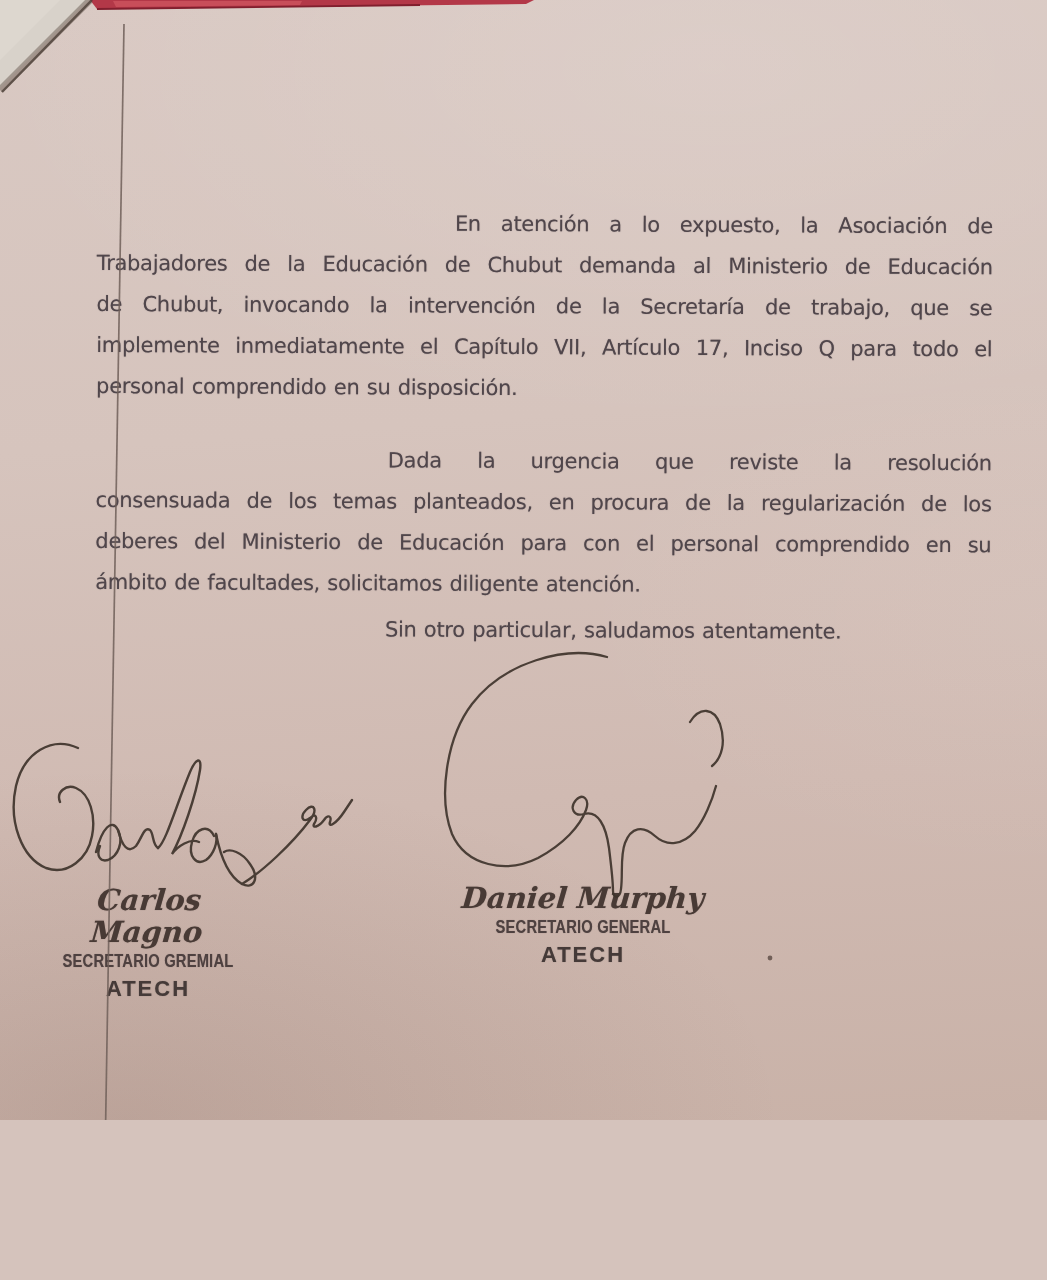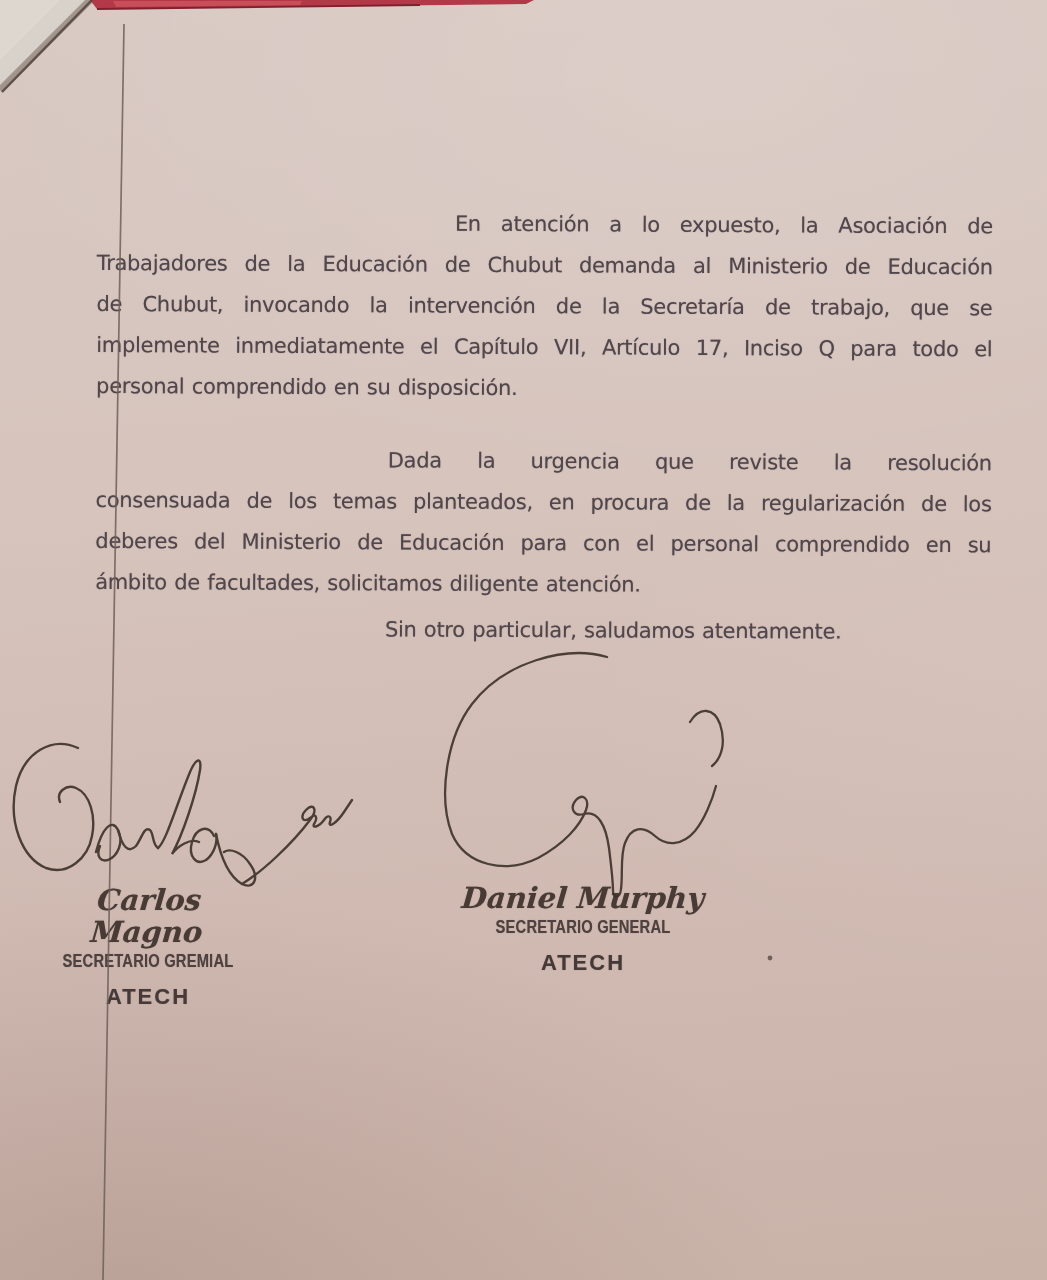--- a/index.html
+++ b/index.html
@@ -2,21 +2,21 @@
 <html><head>
 <meta charset="utf-8">
 <style>
   html,body{margin:0;padding:0;}
   body{
     width:1047px;height:1280px;overflow:hidden;
     font-family:"DejaVu Sans",sans-serif;
     background:#d5c3bc;
   }
   .photo{
-    position:relative;width:1047px;height:1280px;overflow:hidden;
+    position:relative;width:1047px;height:1120px;overflow:hidden;
     background:
       radial-gradient(120% 55% at 68% 6%, rgba(255,255,255,0.10), rgba(255,255,255,0) 60%),
       radial-gradient(90% 45% at 12% 100%, rgba(97,62,52,0.14), rgba(97,62,52,0) 70%),
       radial-gradient(80% 40% at 100% 55%, rgba(255,244,238,0.06), rgba(255,244,238,0) 60%),
       linear-gradient(176deg,#d9c9c3 0%,#d6c4bd 38%,#d0bab2 70%,#c9b2a8 100%);
   }
   svg.layer{position:absolute;left:0;top:0;pointer-events:none;}
   .bg-layer{z-index:1;}
   .fg-layer{z-index:4;}
   .text-layer{
@@ -47,21 +47,21 @@
   .sig-title{
     font-family:"Liberation Sans",sans-serif;font-weight:700;
     font-size:18px;line-height:22px;letter-spacing:0.2px;
     transform:scaleX(0.82);transform-origin:center;
     color:#4e4140;margin-top:2px;white-space:nowrap;
     text-shadow:0 0 1px rgba(78,65,64,0.45);
   }
   .sig-org{
     font-family:"Liberation Sans",sans-serif;font-weight:700;
     font-size:22px;line-height:26px;letter-spacing:2px;
-    color:#453a38;margin-top:12px;
+    color:#453a38;margin-top:4px;
     text-shadow:0 0 1px rgba(69,58,56,0.45);
   }
 </style>
 </head>
 <body>
 
 <div class="photo">
 
   <svg class="layer bg-layer" width="1047" height="1280" viewBox="0 0 1047 1280">
 

